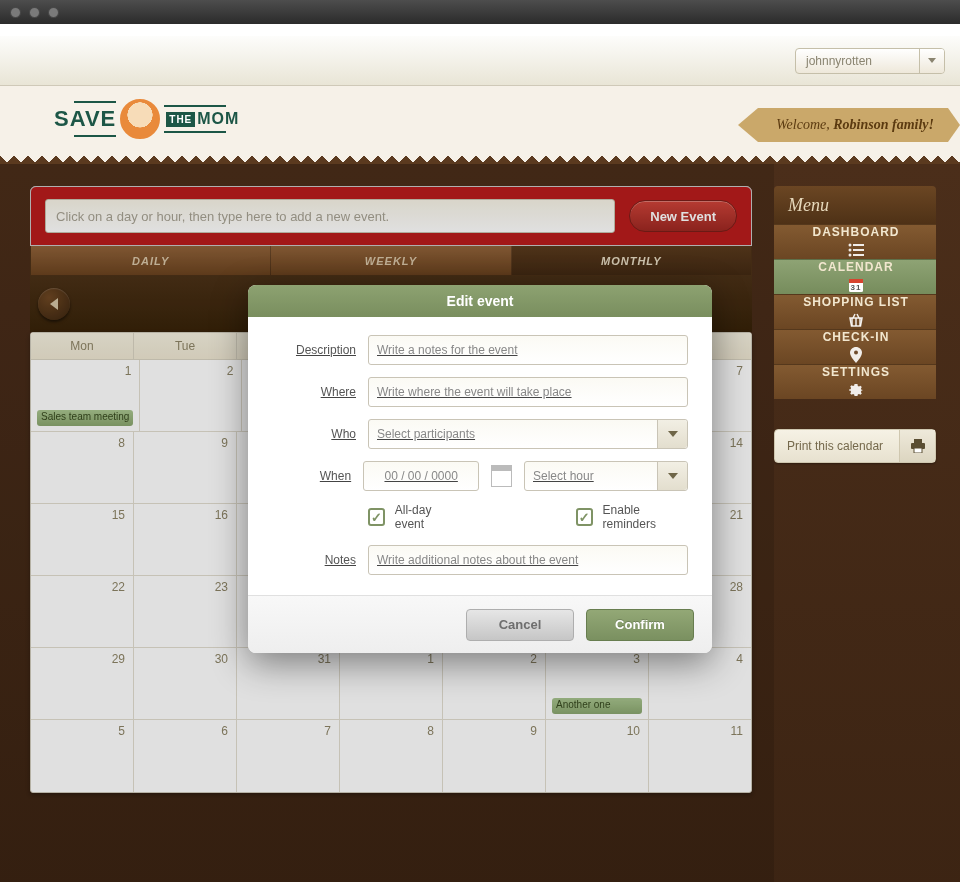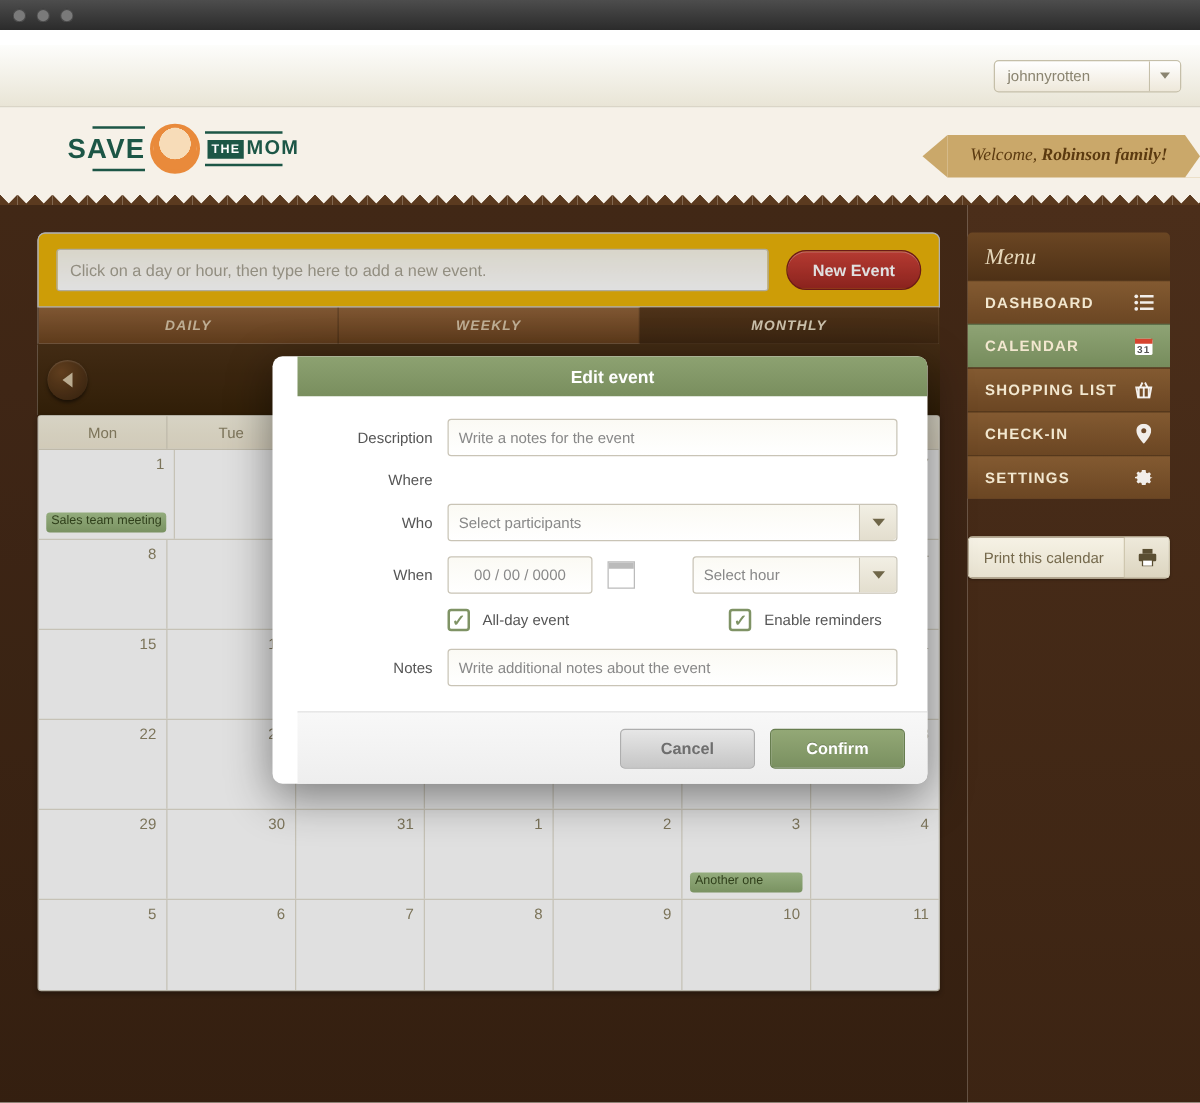--- a/index.html
+++ b/index.html
@@ -45,21 +45,21 @@
 
   
   .zz{height:12px;background:linear-gradient(-45deg,#5b3a1f 6px,transparent 0),linear-gradient(45deg,#5b3a1f 6px,transparent 0);background-size:14px 12px;background-color:var(--bg);}
 
   .content{display:flex;height:730px;}
   .main{flex:1;background:linear-gradient(#4b2e1a,#3c2413);padding:22px 22px 0 30px;position:relative;border-radius:0;}
   .sidebar{width:186px;padding:22px 24px 0 0;background:linear-gradient(#4b2e1a,#3c2413);}
 
   
   .card{background:#ececec;border-radius:6px 6px 0 0;box-shadow:0 1px 0 rgba(0,0,0,.2) inset,0 -1px 0 rgba(0,0,0,.2) inset;}
-  .new-event-row{height:60px;background:#eab308;border-radius:6px 6px 0 0;display:flex;align-items:center;padding:0 14px;gap:14px;border:1px solid #c8c8c8;}
+  .new-event-row{height:60px;background:#b91c1c;border-radius:6px 6px 0 0;display:flex;align-items:center;padding:0 14px;gap:14px;border:1px solid #c8c8c8;}
   .ne-input{flex:1;height:34px;border:1px solid #c8c3b1;border-radius:3px;background:linear-gradient(#f7f3e6,#fff);padding:0 10px;color:#a7a293;font-size:13px;display:flex;align-items:center;}
   .ne-btn{height:32px;padding:0 20px;border-radius:16px;background:linear-gradient(#cf4339,#9e2822);border:1px solid #7a1e19;color:#fff;font-weight:bold;font-size:13px;box-shadow:inset 0 1px 0 rgba(255,255,255,.3);}
 
   .view-tabs{height:30px;display:flex;background:linear-gradient(#91633a,#6b431f);border:1px solid #4d3117;border-top:none;}
   .view-tab{flex:1;display:flex;align-items:center;justify-content:center;color:#d9c6a9;font-size:11px;font-weight:700;letter-spacing:1px;border-right:1px solid rgba(0,0,0,.25);cursor:pointer;font-style:italic;}
   .view-tab:last-child{border-right:none;}
   .view-tab.active{background:linear-gradient(#5a3a1d,#432a13);color:#e8dcc4;}
 
   .month-nav{height:56px;display:flex;align-items:center;padding:0 8px;background:linear-gradient(#4b3117,#382309);}
   .nav-btn{width:32px;height:32px;border-radius:50%;background:radial-gradient(circle at 35% 30%,#6e4722,#3b2510);display:flex;align-items:center;justify-content:center;box-shadow:inset 0 1px 1px rgba(255,255,255,.15),0 2px 3px rgba(0,0,0,.5);cursor:pointer;}
@@ -73,38 +73,38 @@
   .weeks{display:flex;flex-direction:column;}
   .week{display:flex;height:72px;border-bottom:1px solid #e2ddd0;}
   .week:last-child{border-bottom:none;}
   .day{flex:1;border-right:1px solid #e2ddd0;position:relative;padding:4px 6px;}
   .day:last-child{border-right:none;}
   .day-num{position:absolute;top:4px;right:8px;font-size:12px;color:#8e8567;}
   .evt{margin-top:46px;height:16px;border-radius:3px;background:linear-gradient(#a9c58f,#8aa66f);color:#37491f;font-size:10px;padding:1px 4px;overflow:hidden;white-space:nowrap;text-overflow:ellipsis;cursor:pointer;}
 
   
   .menu-hdr{height:38px;background:linear-gradient(#6b4623,#4e3116);color:#e6d8bb;font-family:Georgia,serif;font-style:italic;font-size:18px;display:flex;align-items:center;padding-left:14px;border-radius:4px 4px 0 0;}
-  .menu-item{height:35px;background:linear-gradient(#835a31,#6b4623);color:#f2e7cf;font-size:12px;font-weight:700;letter-spacing:1px;display:flex;align-items:center;justify-content:space-between;padding:0 12px 0 14px;border-top:1px solid rgba(0,0,0,.2);cursor:pointer;}
+  .menu-item{height:35px;background:linear-gradient(#835a31,#6b4623);color:#f2e7cf;font-size:12px;font-weight:700;letter-spacing:1px;display:flex;align-items:center;justify-content:space-between;padding:0 12px 0 14px;border-top:1px solid rgba(0,0,0,.2);cursor:pointer;flex-direction:column;}
   .menu-item.sel{background:linear-gradient(#8ea374,#768c5c);}
   .menu-item .mi-icon{width:18px;height:18px;display:flex;align-items:center;justify-content:center;color:rgba(255,255,255,.9);}
   .menu-item:last-child{border-radius:0 0 4px 4px;}
 
   .print-row{margin-top:30px;height:34px;background:linear-gradient(#f6f2e5,#e7e1cf);border:1px solid #cfc7af;border-radius:4px;display:flex;align-items:center;color:#75694c;font-size:12px;box-shadow:0 1px 2px rgba(0,0,0,.3);}
   .print-row span{flex:1;padding-left:12px;}
   .print-row .pr-icon{width:36px;height:100%;border-left:1px solid #cfc7af;display:flex;align-items:center;justify-content:center;background:linear-gradient(#eee9da,#dcd5c0);}
 
   
   .scrim{position:absolute;left:0;right:0;top:0;bottom:0;background:rgba(0,0,0,.12);pointer-events:none;}
 
   
   .modal-wrap{position:absolute;left:0;top:0;width:960px;height:882px;display:flex;align-items:flex-start;justify-content:center;pointer-events:none;}
-  .modal{margin-top:285px;width:524px;background:#fff;border-radius:8px;box-shadow:0 10px 36px rgba(0,0,0,.45);pointer-events:auto;overflow:hidden;padding-left:20px;}
+  .modal{margin-top:285px;width:464px;background:#fff;border-radius:8px;box-shadow:0 10px 36px rgba(0,0,0,.45);pointer-events:auto;overflow:hidden;}
   .modal-hdr{height:32px;background:linear-gradient(#8da271,#798e5e);color:#fff;font-size:14px;font-weight:600;display:flex;align-items:center;justify-content:center;}
   .modal-body{padding:18px 24px 20px 24px;}
-  .form-row{display:flex;align-items:center;margin-bottom:12px;gap:12px;}
+  .form-row{display:flex;align-items:center;margin-bottom:12px;gap:12px;text-decoration:underline;}
   .form-row label{width:84px;text-align:right;font-size:12px;color:#555;}
   .txt-inp,.sel-inp{flex:1;height:30px;border:1px solid var(--inp-border);border-radius:3px;background:linear-gradient(#fbfaf4,#fff);padding:0 8px;color:#888;font-size:12px;display:flex;align-items:center;}
   .sel-inp{position:relative;padding-right:34px;}
   .sel-car{position:absolute;right:0;top:0;bottom:0;width:30px;border-left:1px solid var(--inp-border);border-radius:0 3px 3px 0;background:linear-gradient(#f2efe4,#e3dece);display:flex;align-items:center;justify-content:center;}
   .sel-car::after{content:"";width:0;height:0;border-left:5px solid transparent;border-right:5px solid transparent;border-top:6px solid #6f6648;}
   .when-row .date-inp{width:116px;flex:none;text-align:center;justify-content:center;}
   .cal-icon{width:22px;height:22px;display:inline-grid;grid-template-rows:5px 1fr;border:1px solid #bbb;background:#fff;}
   .cal-icon::before{content:"";background:#bbb;}
   .when-row .hr-sel{width:164px;flex:none;margin-left:auto;}
   .chk-row{display:flex;gap:10px;align-items:center;margin-left:96px;margin-bottom:14px;}
@@ -415,20 +415,23 @@
     <div class="modal-hdr">Edit event</div>
     <div class="modal-body">
       <div class="form-row">
         <label>Description</label>
         <div class="txt-inp">
             <span>Write a notes for the event</span>
           </div>
       </div>
       <div class="form-row">
         <label>Where</label>
+        <div class="txt-inp">
+            <span>Write where the event will take place</span>
+          </div>
       </div>
       <div class="form-row">
         <label>Who</label>
         <div class="sel-inp">
           <span>Select participants</span>
           <span class="sel-car"></span>
         </div>
       </div>
       <div class="form-row when-row">
         <label>When</label>

